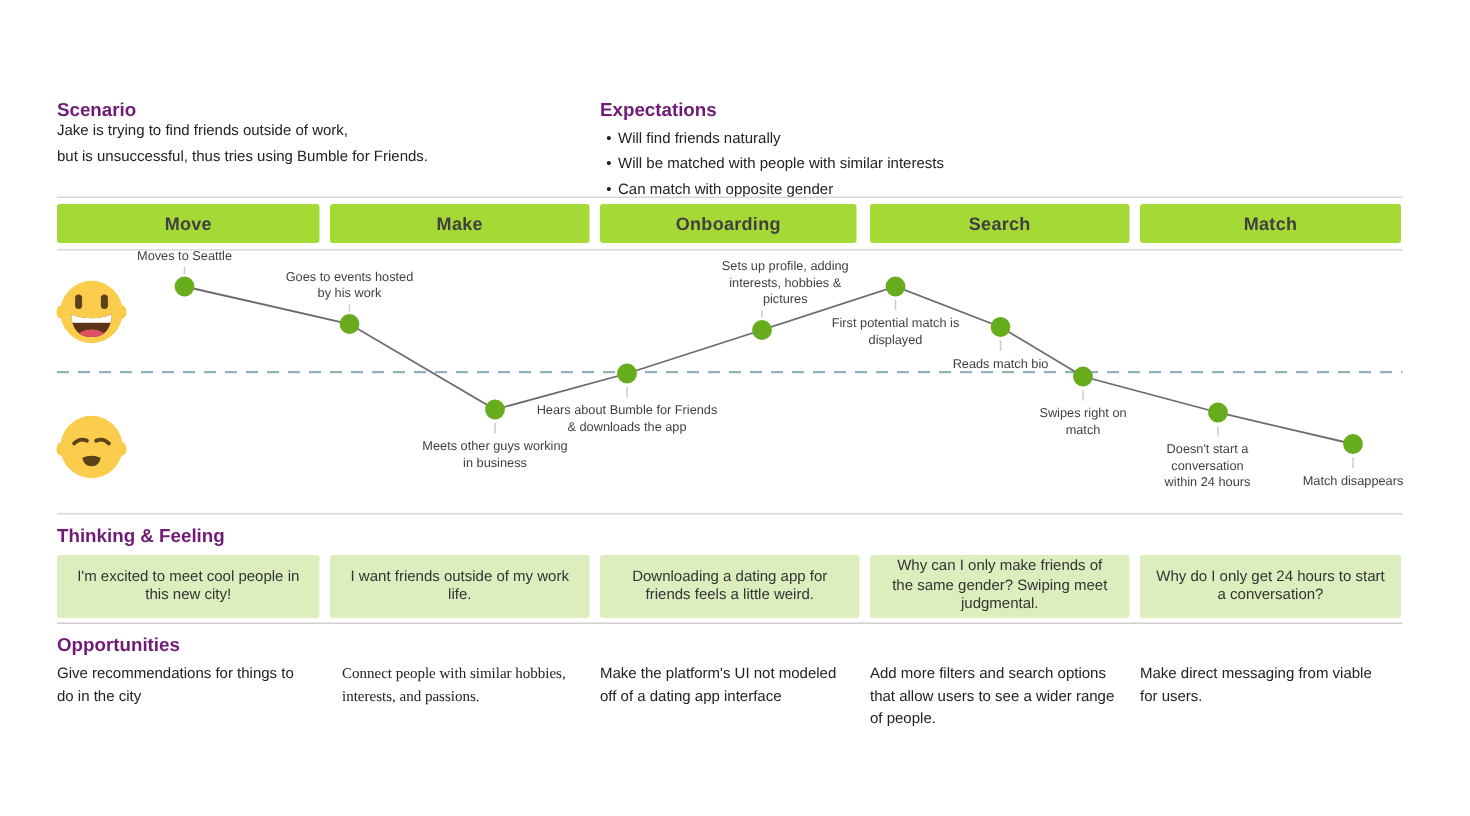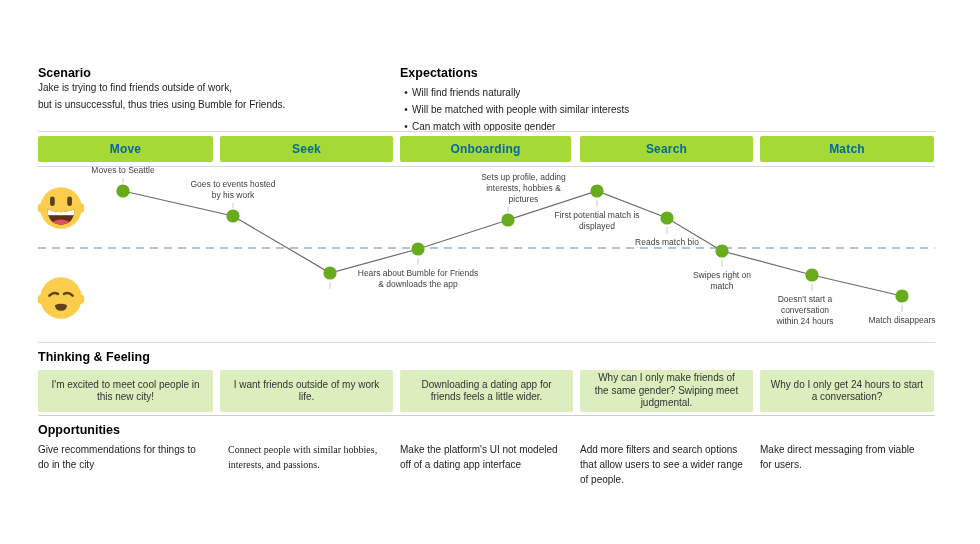--- a/index.html
+++ b/index.html
@@ -1,31 +1,31 @@
 <!DOCTYPE html>
 <html><head>
 <meta charset="utf-8">
 <style>
   html,body{margin:0;padding:0;background:#fff;}
   .stage{
     position:relative;width:980px;height:544px;background:#ffffff;overflow:hidden;
     font-family:"Liberation Sans",sans-serif;color:#1c1c1c;
   }
   .abs{position:absolute;}
-  .section-title{font-size:12.5px;font-weight:bold;color:#000000;}
+  .section-title{font-size:12.5px;font-weight:bold;color:#701a75;}
   .body-text{font-size:10px;color:#222;line-height:1.65;}
   .exp-list{list-style:none;margin:4px 0 0 0;padding:0;}
   .exp-list li{font-size:10px;color:#222;line-height:1.7;display:flex;}
   .exp-list .bullet{width:12px;text-align:center;flex:0 0 12px;}
   .hairline{position:absolute;left:38px;width:897px;height:1px;background:#d8d8d8;}
   .phase-bar{
     position:absolute;top:136px;height:26px;border-radius:2px;
     display:flex;align-items:center;justify-content:center;
   }
-  .phase-bar span{color:#0369a1;font-weight:bold;font-size:12px;letter-spacing:.2px;text-align:center;}
+  .phase-bar span{color:#404040;font-weight:bold;font-size:12px;letter-spacing:.2px;text-align:center;}
   #journey-svg{position:absolute;left:0;top:0;}
   .pt-label{
     position:absolute;font-size:8.5px;line-height:1.3;color:#3f3f3f;text-align:center;
   }
   .emoji{position:absolute;width:48px;height:48px;}
   .think-box{
     position:absolute;top:370px;height:42px;border-radius:2px;
     display:flex;align-items:center;justify-content:center;text-align:center;
     font-size:10px;line-height:1.25;color:#333;padding:2px 10px;box-sizing:border-box;
   }
@@ -63,21 +63,21 @@
   </div>
 
   <div class="hairline" style="top:131px;"></div>
   <div class="hairline" style="top:166px;"></div>
 
   <div id="phase-row">
       <div class="phase-bar" style="left: 38px; width: 175px; background: rgb(165, 217, 53);">
         <span>Move</span>
       </div>
       <div class="phase-bar" style="left: 220px; width: 173px; background: rgb(165, 217, 53);">
-        <span>Seek</span>
+        <span>Make</span>
       </div>
       <div class="phase-bar" style="left: 400px; width: 171px; background: rgb(165, 217, 53);">
         <span>Onboarding</span>
       </div>
       <div class="phase-bar" style="left: 580px; width: 173px; background: rgb(165, 217, 53);">
         <span>Search</span>
       </div>
       <div class="phase-bar" style="left: 760px; width: 174px; background: rgb(165, 217, 53);">
         <span>Match</span>
       </div>
@@ -104,20 +104,21 @@
       <circle cx="722" cy="251" r="6.6" fill="#67ac1d"></circle>
       <line x1="812" x2="812" y1="284" y2="291" stroke="#cccccc" stroke-width="1"></line>
       <circle cx="812" cy="275" r="6.6" fill="#67ac1d"></circle>
       <line x1="902" x2="902" y1="305" y2="312" stroke="#cccccc" stroke-width="1"></line>
       <circle cx="902" cy="296" r="6.6" fill="#67ac1d"></circle>
     </svg>
 
   <div class="abs" style="left:0;top:0;width:980px;height:544px;" id="point-labels">
       <div class="pt-label" style="left: 73px; width: 100px; bottom: 368px;">Moves to Seattle</div>
       <div class="pt-label" style="left: 189px; width: 88px; bottom: 343px;">Goes to events hosted by his work</div>
+      <div class="pt-label" style="left: 280px; width: 100px; top: 292px;">Meets other guys working in business</div>
       <div class="pt-label" style="left: 356px; width: 124px; top: 268px;">Hears about Bumble for Friends &amp; downloads the app</div>
       <div class="pt-label" style="left: 476px; width: 95px; bottom: 339px;">Sets up profile, adding interests, hobbies &amp; pictures</div>
       <div class="pt-label" style="left: 553.5px; width: 87px; top: 210px;">First potential match is displayed</div>
       <div class="pt-label" style="left: 619.5px; width: 95px; top: 237px;">Reads match bio</div>
       <div class="pt-label" style="left: 690px; width: 64px; top: 270px;">Swipes right on match</div>
       <div class="pt-label" style="left: 772px; width: 66px; top: 294px;">Doesn't start a conversation within 24 hours</div>
       <div class="pt-label" style="left: 854.5px; width: 95px; top: 315px;">Match disappears</div>
     </div>
 
   <div class="emoji" style="left:37px;top:184px;">
@@ -147,21 +148,21 @@
       <path d="M20.3 14.9 Q23.6 13.2 26.7 16.2" stroke="#5b421a" stroke-width="1.9" fill="none" stroke-linecap="round"></path>
       <path d="M13.4 23.4 Q18 21.4 22.6 23.4 Q22 27.6 18 27.6 Q14 27.6 13.4 23.4 Z" fill="#5b421a"></path>
     </svg>
   </div>
 
   <div class="hairline" style="top:342px;"></div>
   <div class="abs section-title" style="left:38px;top:350px;">Thinking &amp; Feeling</div>
   <div id="thinking-row">
       <div class="think-box" style="left: 38px; width: 175px; background: rgb(220, 237, 190);">I'm excited to meet cool people in this new city!</div>
       <div class="think-box" style="left: 220px; width: 173px; background: rgb(220, 237, 190);">I want friends outside of my work life.</div>
-      <div class="think-box" style="left: 400px; width: 173px; background: rgb(220, 237, 190);">Downloading a dating app for friends feels a little wider.</div>
+      <div class="think-box" style="left: 400px; width: 173px; background: rgb(220, 237, 190);">Downloading a dating app for friends feels a little weird.</div>
       <div class="think-box" style="left: 580px; width: 173px; background: rgb(220, 237, 190);">Why can I only make friends of the same gender? Swiping meet judgmental.</div>
       <div class="think-box" style="left: 760px; width: 174px; background: rgb(220, 237, 190);">Why do I only get 24 hours to start a conversation?</div>
     </div>
 
   <div class="hairline" style="top:415px;background:#cfcfcf;"></div>
   <div class="abs section-title" style="left:38px;top:423px;">Opportunities</div>
   <div id="opportunities-row">
       <div class="opp-item" style="left: 38px; width: 165px;">Give recommendations for things to do in the city</div>
       <div class="opp-item" style="left: 228px; width: 163px; font-family: Liberation Serif, serif;">Connect people with similar hobbies, interests, and passions.</div>
       <div class="opp-item" style="left: 400px; width: 163px;">Make the platform's UI not modeled off of a dating app interface</div>

